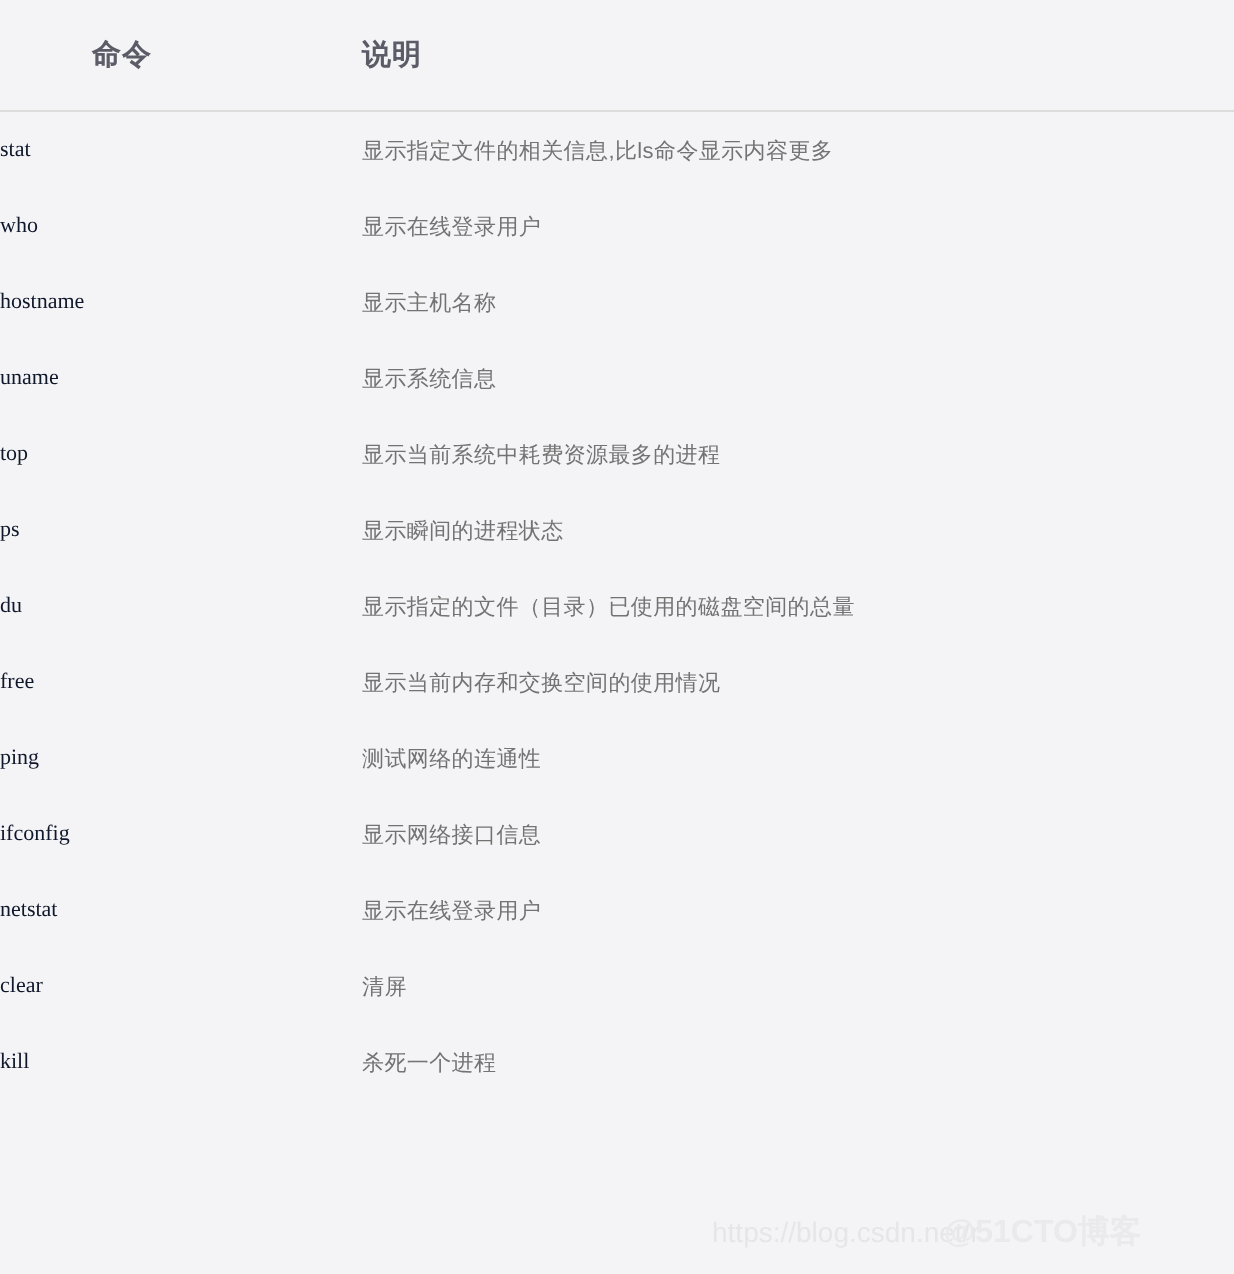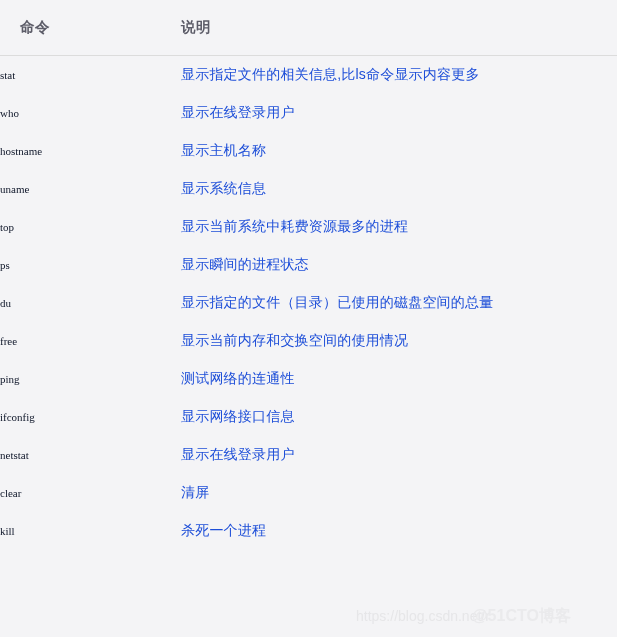--- a/index.html
+++ b/index.html
@@ -39,43 +39,43 @@
     font-size: 14.5px;
     font-weight: bold;
     color: #5c5c68;
     padding: 0;
     height: 55px;
     vertical-align: middle;
     border-bottom: 1px solid #dcdcdc;
     letter-spacing: 0.5px;
   }
 
-  .cmd-table thead th.th-cmd  { padding-left: 20px; }
+  .cmd-table thead th.th-cmd  { padding-left: 46px; }
   .cmd-table thead th.th-desc { padding-left: 0px; }
 
   .cmd-table tbody td {
     padding: 0;
     height: 38px;
     vertical-align: middle;
     border: none;
   }
 
   .cell-cmd {
     padding-left: 30px;
     font-family: "Liberation Serif", "DejaVu Serif", serif;
     font-size: 11px;
     color: #0f172a;
     white-space: nowrap;
   }
 
   .cell-desc {
     padding-left: 0px;
     font-family: "Liberation Sans", "DejaVu Sans", sans-serif;
-    font-size: 14px;
-    color: #1d4ed8;
+    font-size: 11px;
+    color: #737373;
     white-space: nowrap;
     letter-spacing: 0.2px;
   }
 
   
   .watermark {
     position: absolute;
     font-family: "Liberation Sans", "DejaVu Sans", sans-serif;
     white-space: nowrap;
     pointer-events: none;

